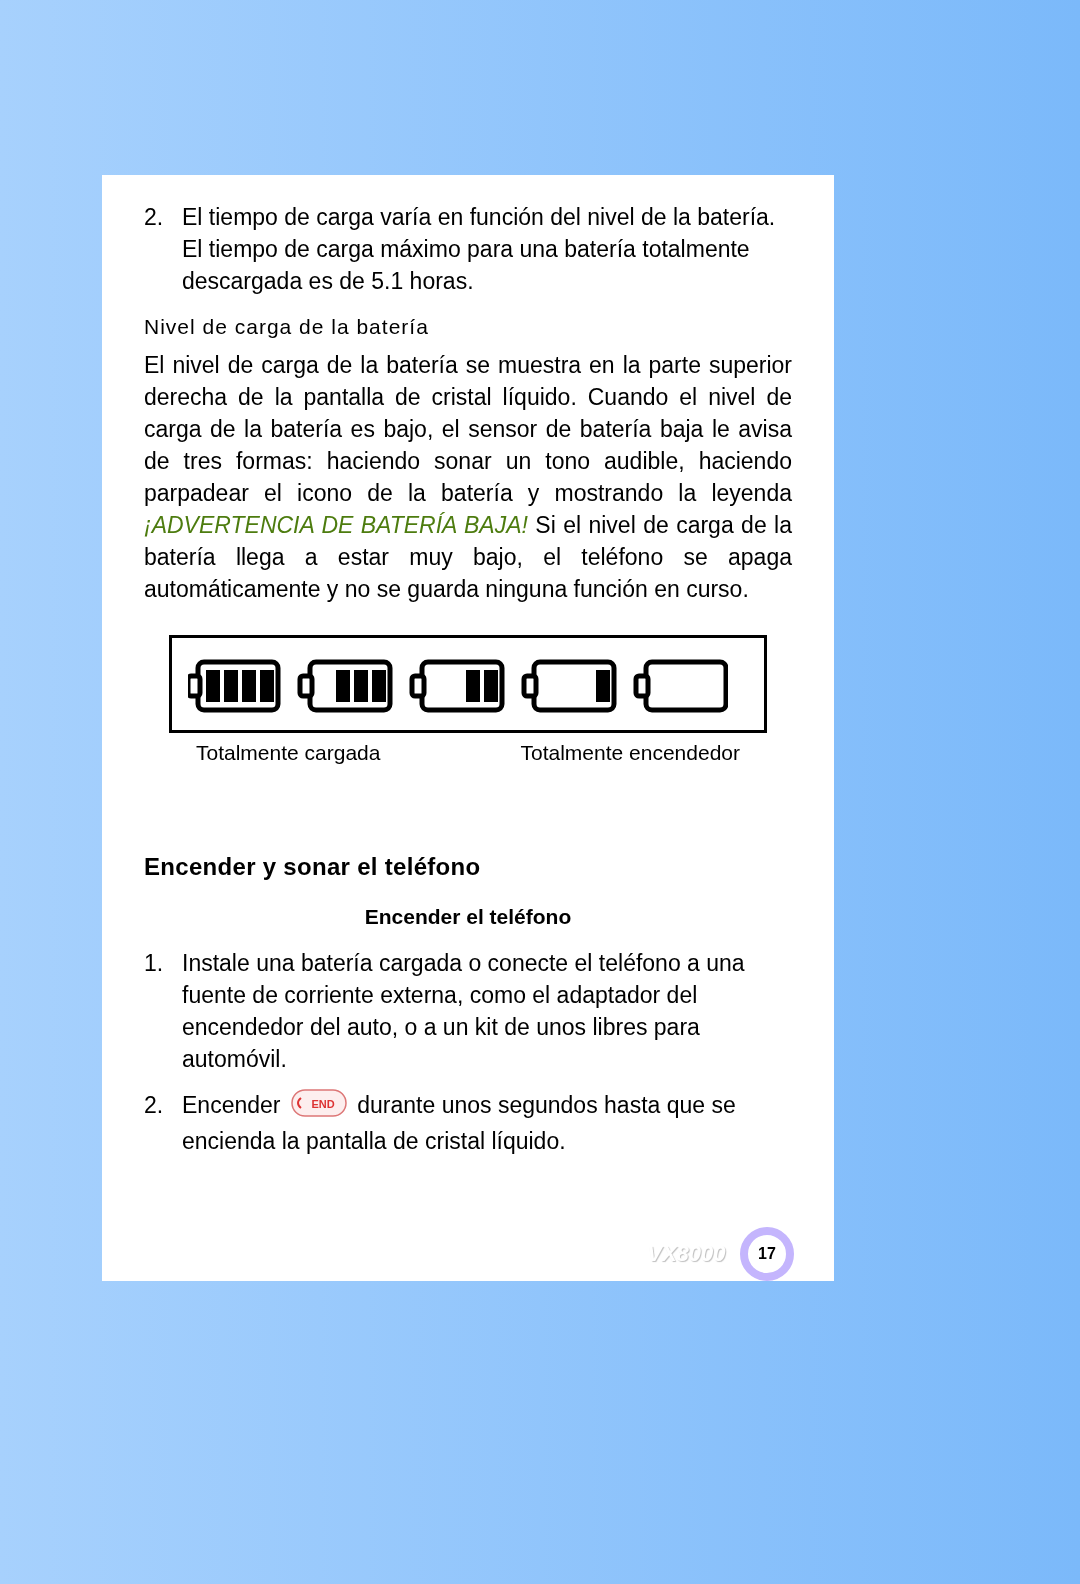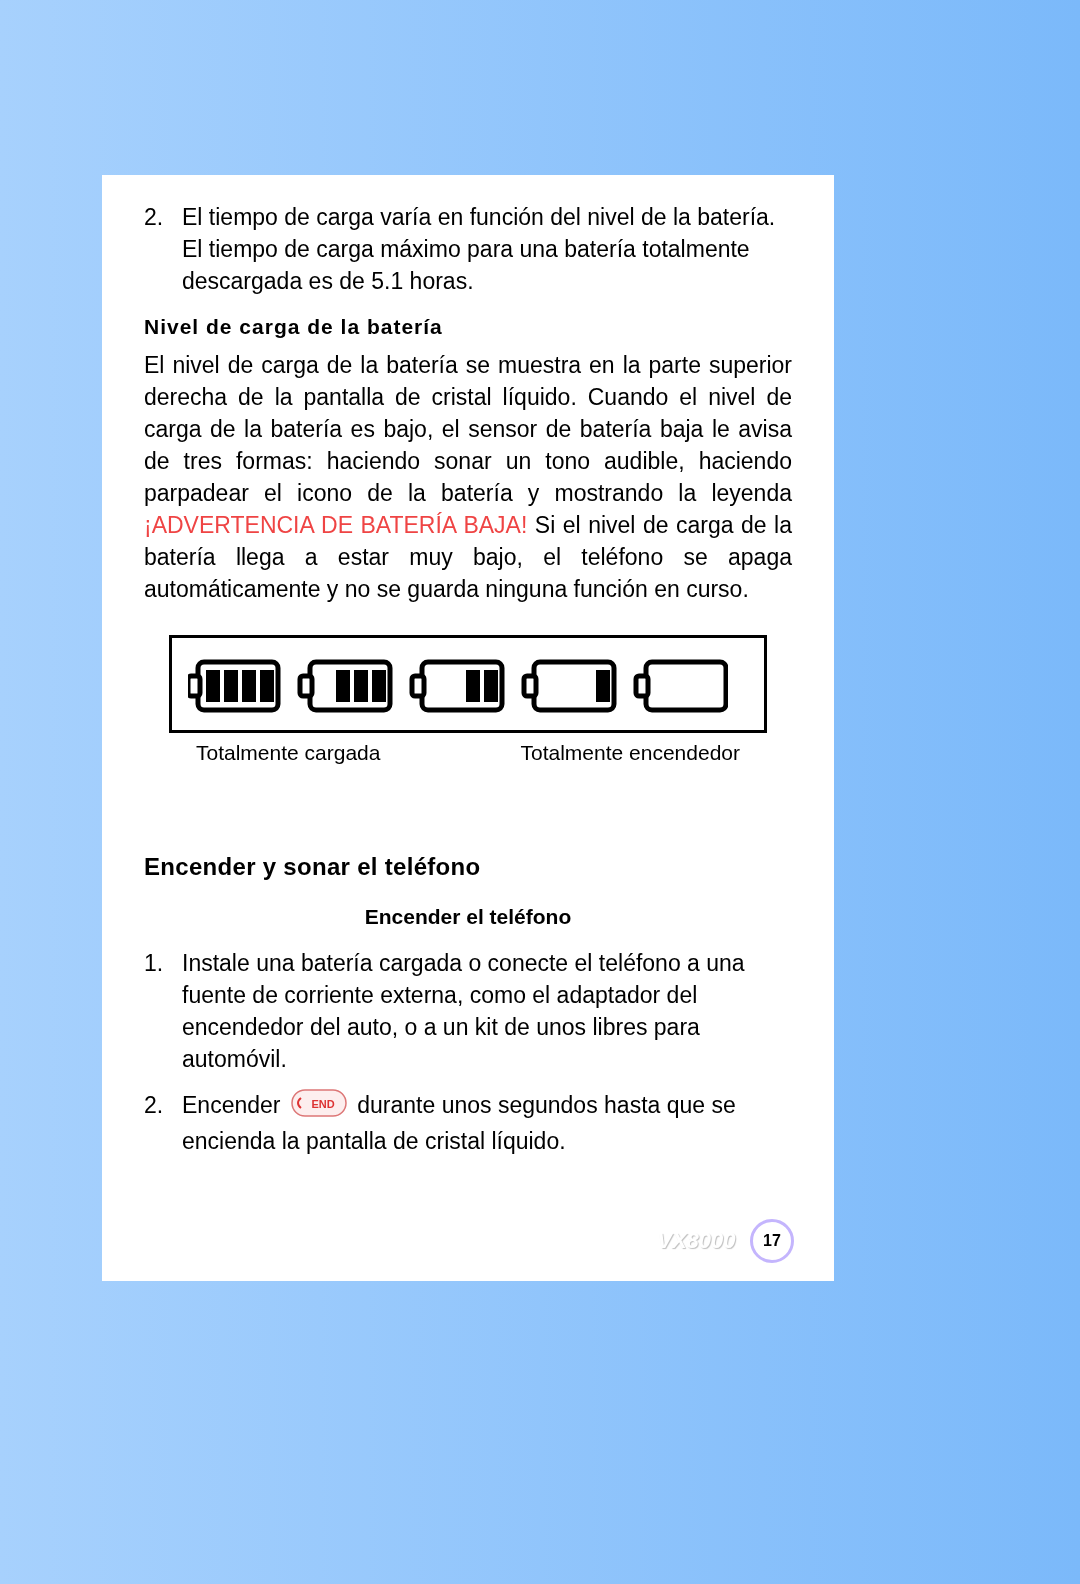--- a/index.html
+++ b/index.html
@@ -32,33 +32,34 @@
     gap: 18px;
     font-size: 23px;
     line-height: 32px;
     margin-bottom: 14px;
   }
   .li .num {
     min-width: 20px;
   }
   .h3 {
     font-size: 21px;
-    font-weight: bold;
+    font-weight: normal;
     letter-spacing: 1px;
     margin: 18px 0 10px 0;
     font-family: Arial, Helvetica, sans-serif;
   }
   .para {
     font-size: 23px;
     line-height: 32px;
     text-align: justify;
     margin: 0 0 30px 0;
   }
   .warn {
-    color: #ef4444;
+    color: #4d7c0f;
+    font-style: italic;
   }
   .battbox {
     border: 3px solid #000;
     width: 560px;
     margin: 10px auto 8px auto;
     padding: 18px 16px 14px 16px;
     display: flex;
     justify-content: space-between;
     align-items: center;
   }
@@ -86,40 +87,40 @@
     text-align: center;
   }
   .endkey {
     display: inline-block;
     vertical-align: middle;
     margin: 0 4px;
   }
   .footer {
     position: absolute;
     right: 0;
-    bottom: 18px;
+    bottom: 0;
     width: 100%;
     text-align: right;
   }
   .model {
     font-style: italic;
     font-weight: bold;
     font-size: 22px;
     color: #fff;
     margin-right: 10px;
     text-shadow: 1px 1px 1px rgba(0,0,0,0.25);
     vertical-align: middle;
   }
   .pagenum-badge {
     display: inline-flex;
     align-items: center;
     justify-content: center;
     width: 38px;
     height: 38px;
-    border: 3px solid #c4b5fd;
+    border: 8px solid #c4b5fd;
     border-radius: 50%;
     background: #fff;
     font-weight: bold;
     font-size: 16px;
     vertical-align: middle;
     margin-right: 40px;
   }
   
   .batt-svg { display:block; }
 </style>

